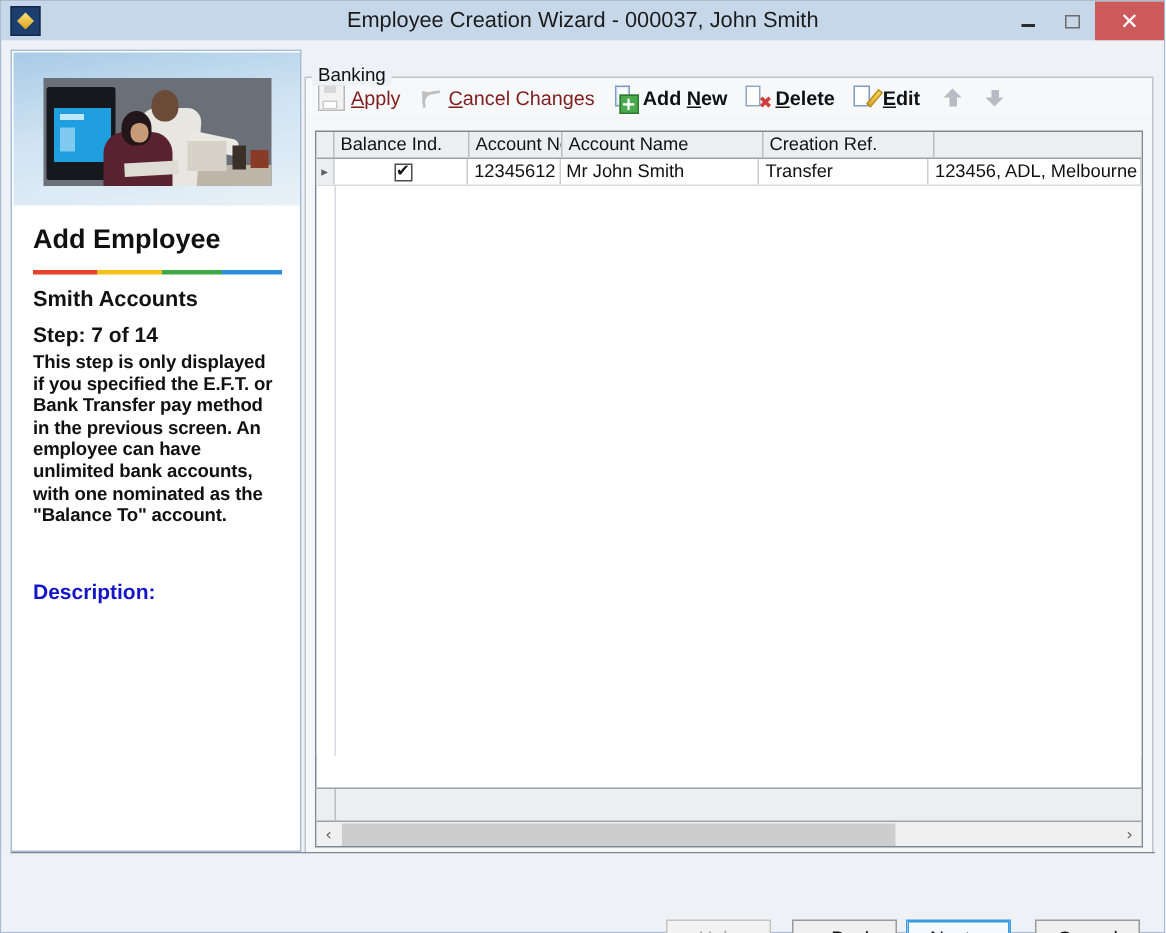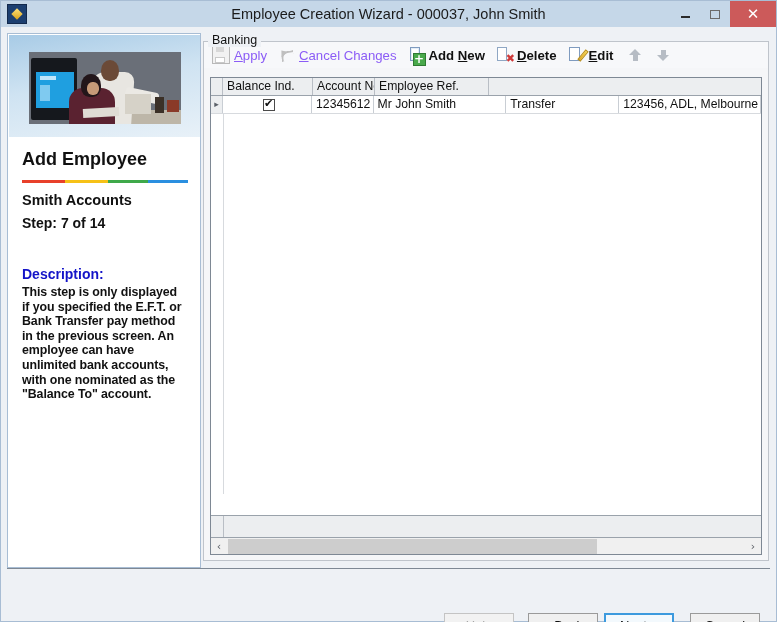--- a/index.html
+++ b/index.html
@@ -189,21 +189,21 @@
     margin-top: 35px; font-size: 14px; font-weight: bold; color: #1414c8;
   }
   #sb-desc-body {
     margin-top: 3px; font-size: 12.4px; color: #111; line-height: 14.6px;
     font-weight: bold;
     letter-spacing: -0.1px;
   }
 
   
   #groupbox {
-    position: absolute; left: 202px; top: 6px; right: 7px; height: 528px;
+    position: absolute; left: 202px; top: 16px; right: 7px; height: 528px;
   }
   #gb-frame {
     position: absolute; left: 0; top: 8px; right: 0; bottom: 0;
     border: 1px solid #bfc4cb;
     box-sizing: border-box;
     background: #f5f6f8;
   }
   #gb-legend {
     position: absolute; left: 5px; top: 0px;
     background: #eef1f5;
@@ -220,21 +220,21 @@
     background: #f7f8fa;
     box-sizing: border-box;
   }
   .tb-item {
     display: flex; align-items: center; height: 22px;
     margin-right: 12px;
     font-size: 13.2px;
     color: #111;
     white-space: nowrap;
   }
-  .tb-item.disabled { color: #8b5cf6; }
+  .tb-item.disabled { color: #7f1d1d; }
   .tb-ico {
     width: 16px; height: 16px; margin-right: 4px;
     position: relative; flex: 0 0 auto;
   }
   
   .ico-save { border: 1.5px solid #b9b9b9; background: #f2f2f2; }
   .ico-save::before { content:""; position:absolute; left:3px; top:0px; width:8px; height:5px; background:#d8d8d8; }
   .ico-save::after { content:""; position:absolute; left:2px; bottom:0px; width:10px; height:6px; background:#ffffff; border:1px solid #c9c9c9; box-sizing:border-box;}
   
   .ico-undo::before {
@@ -467,22 +467,22 @@
       <div id="sidebar-content">
         <div id="sb-heading">Add Employee</div>
         <div id="sb-divider">
           <span class="s1"></span>
             <span class="s2"></span>
             <span class="s3"></span>
             <span class="s4"></span>
         </div>
         <div id="sb-subheading">Smith Accounts</div>
         <div id="sb-step">Step: 7 of 14</div>
+        <div id="sb-desc-body">This step is only displayed if you specified the E.F.T. or Bank Transfer pay method in the previous screen. An employee can have unlimited bank accounts, with one nominated as the "Balance To" account.</div>
         <div id="sb-desc-title">Description:</div>
-        <div id="sb-desc-body">This step is only displayed if you specified the E.F.T. or Bank Transfer pay method in the previous screen. An employee can have unlimited bank accounts, with one nominated as the "Balance To" account.</div>
       </div>
     </div>
 
     <div id="groupbox">
       <div id="gb-frame"></div>
       <div id="gb-legend">Banking</div>
 
       <div id="toolbar">
 
         <div class="tb-item disabled">
@@ -521,21 +521,22 @@
           </span>
         </div>
       </div>
 
       <div id="grid-wrap">
 
         <div id="grid-head">
           <div class="gh col-ind"></div>
           <div class="gh col-bal">Balance Ind.</div>
           <div class="gh col-acno">Account No</div>
-          <div class="gh col-lodge">Employee Ref.</div>
+          <div class="gh col-acnm">Account Name</div>
+          <div class="gh col-lodge">Creation Ref.</div>
         </div>
 
         <div id="grid-row">
           <div class="gc col-ind">▸</div>
           <div class="gc col-bal">
             <span class="cell-check"></span>
           </div>
           <div class="gc col-acno">12345612</div>
           <div class="gc col-acnm">Mr John Smith</div>
           <div class="gc col-lodge">Transfer</div>

